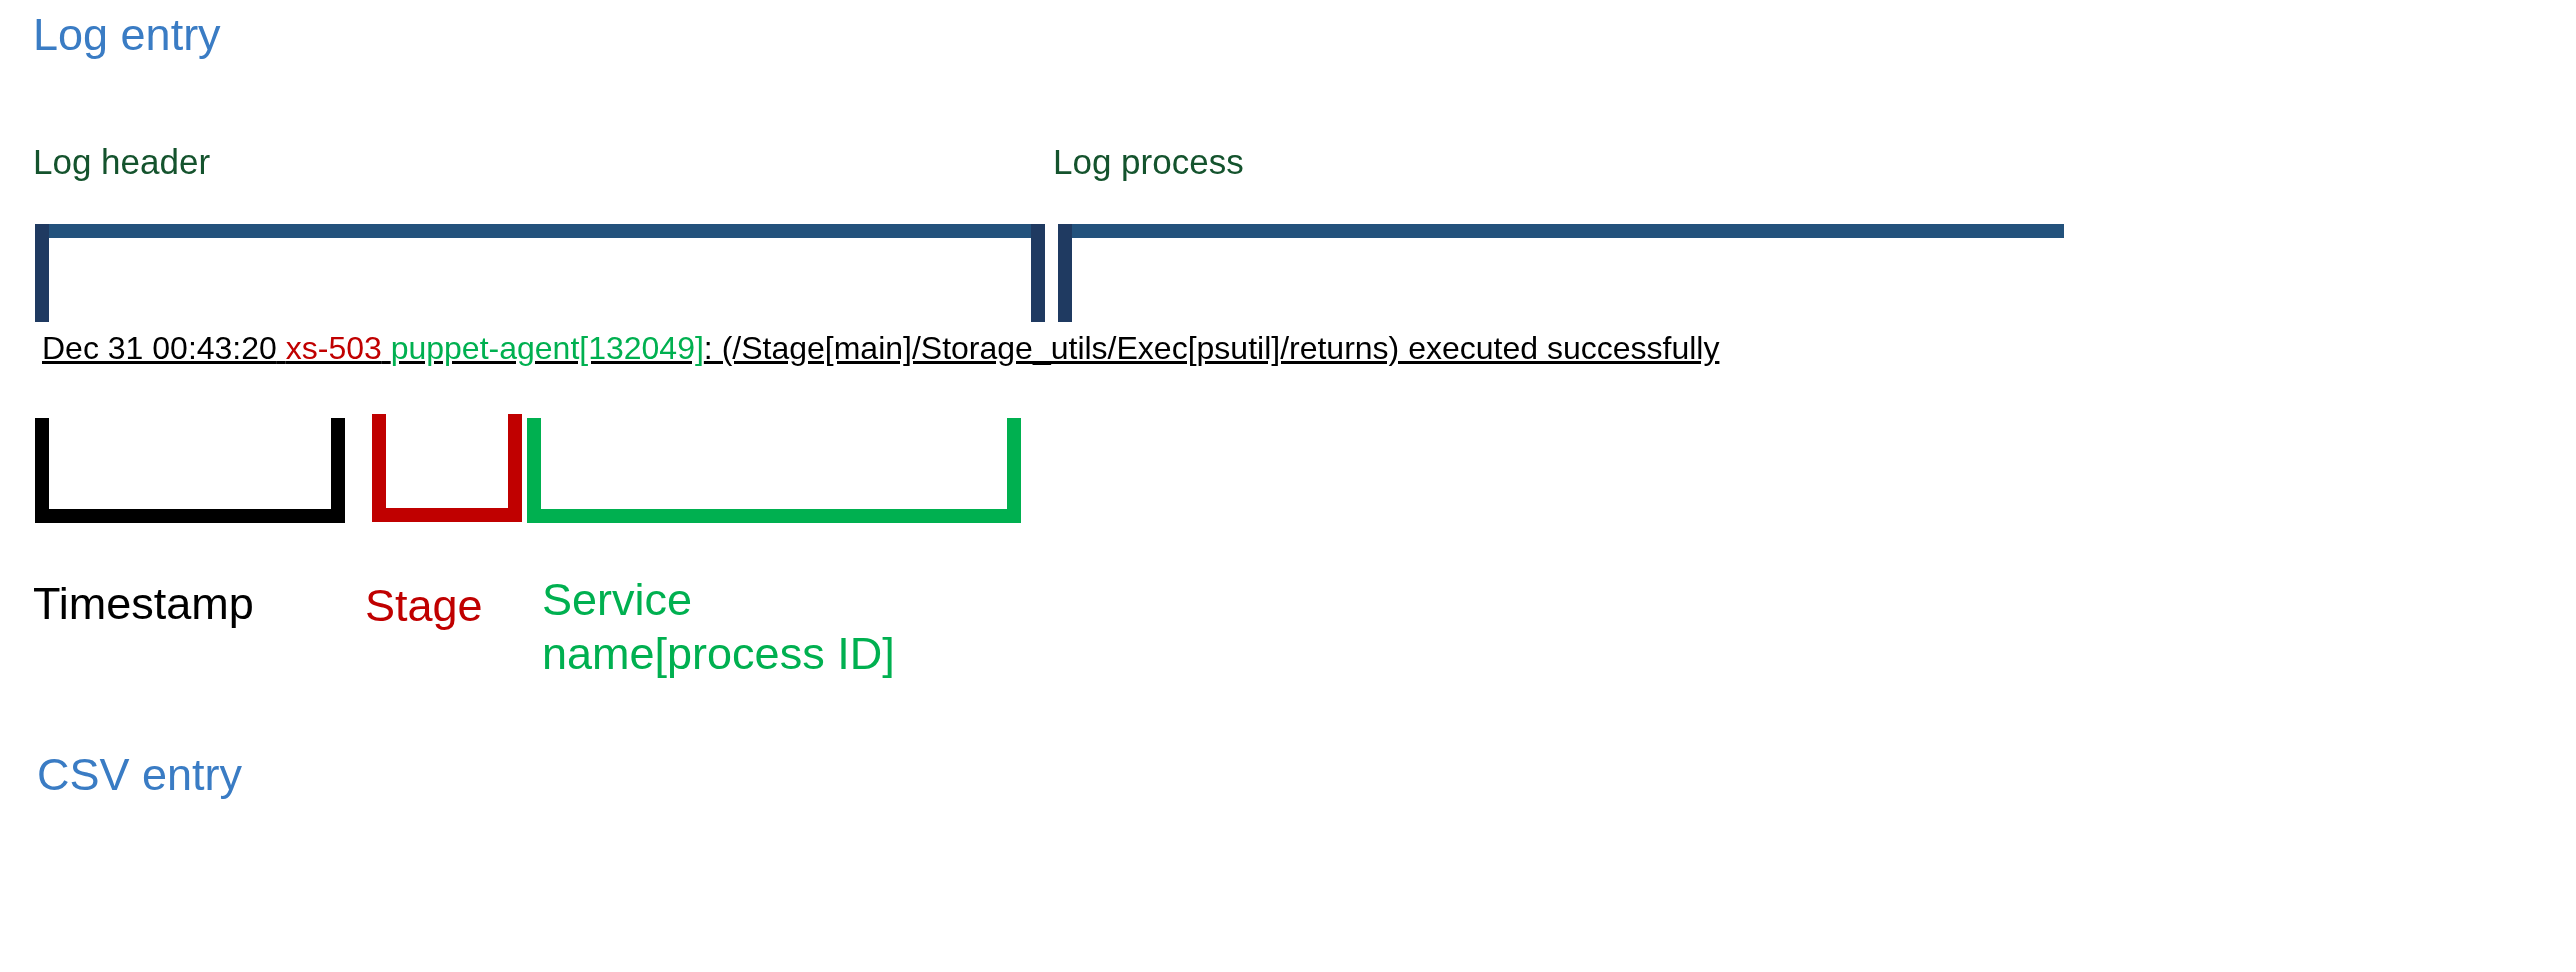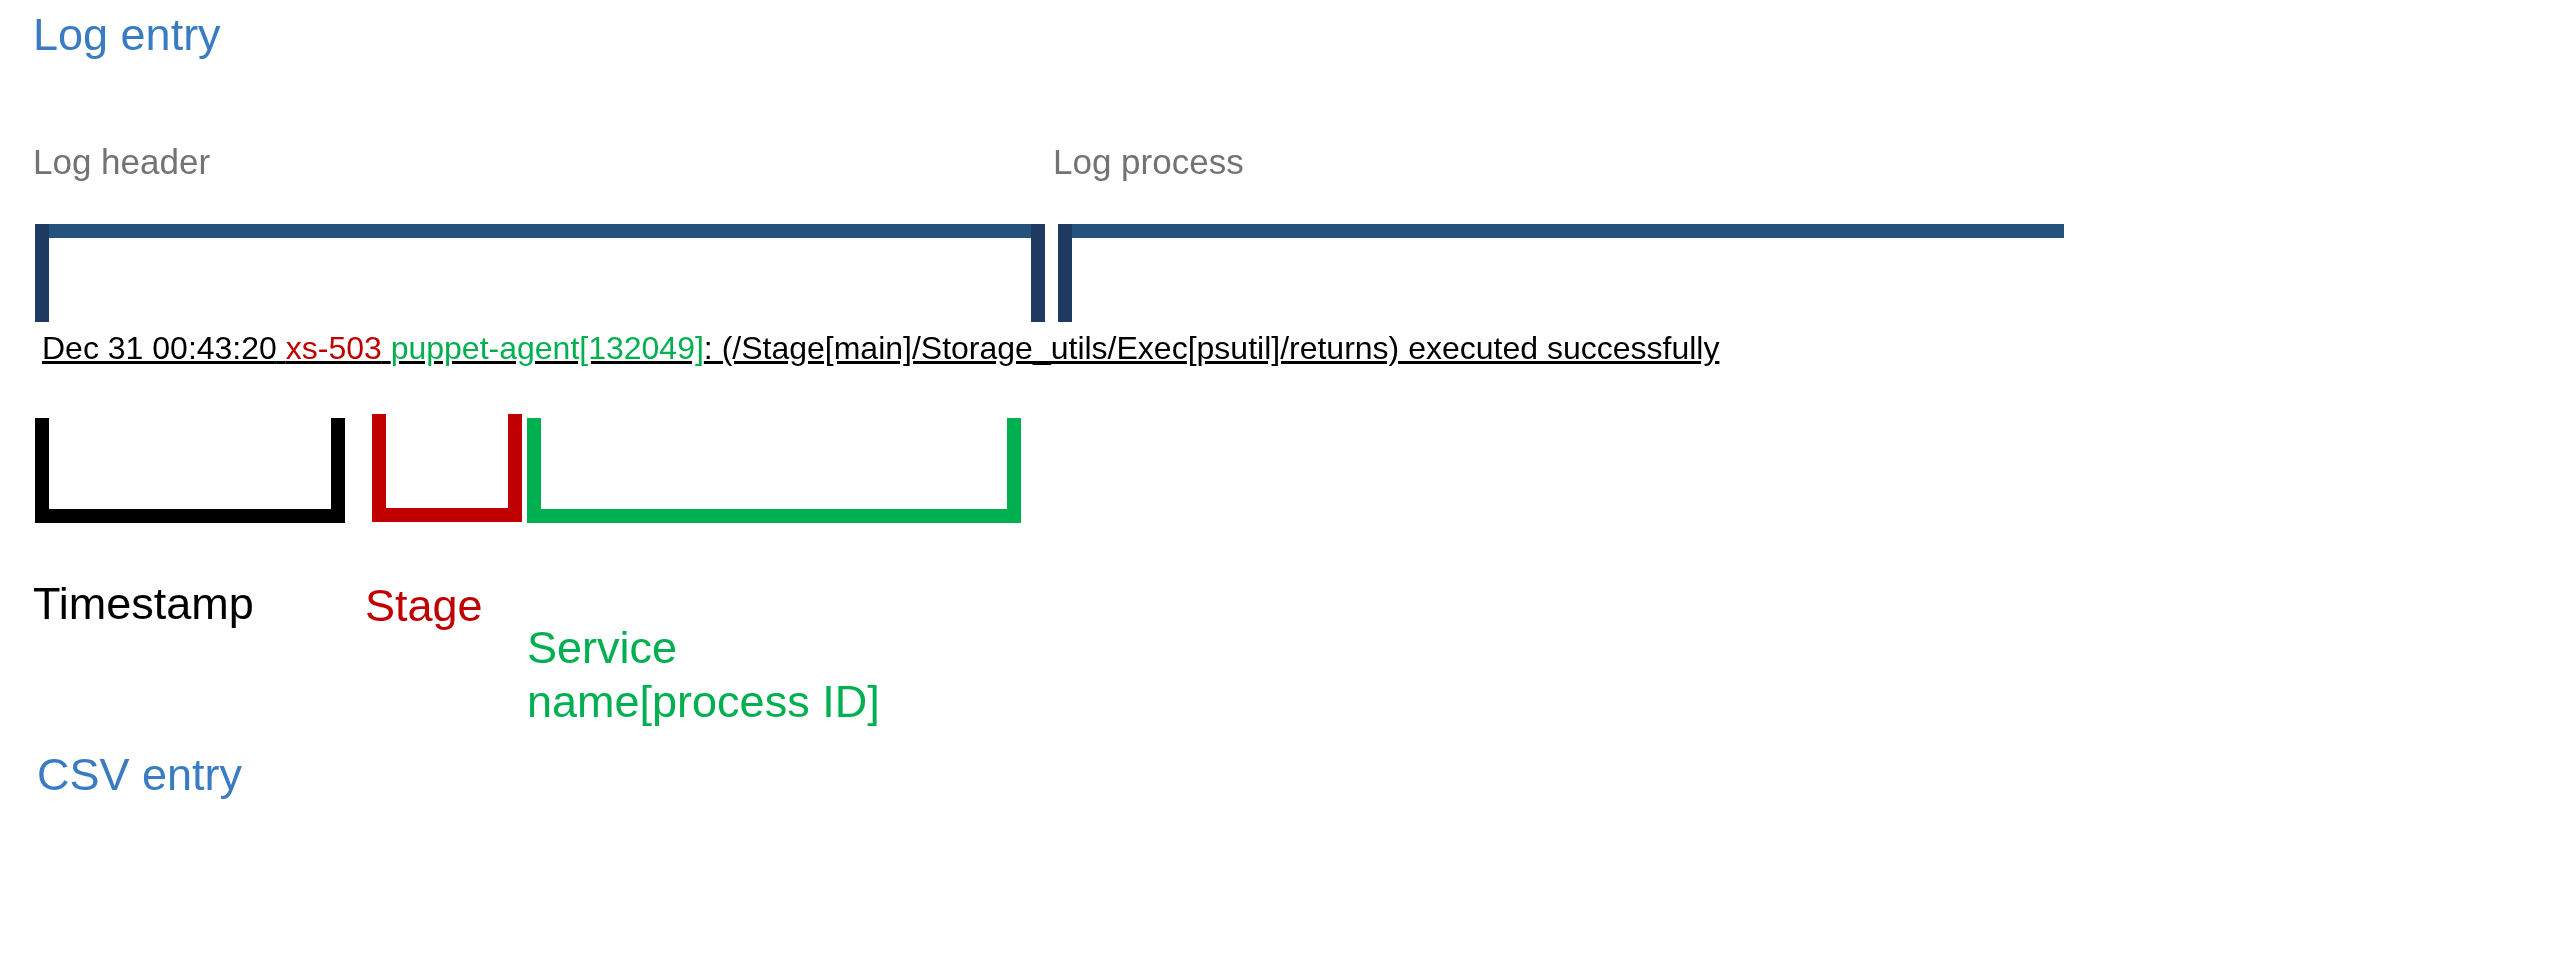--- a/index.html
+++ b/index.html
@@ -25,21 +25,21 @@
     font-size: 45px;
     font-weight: 400;
     color: #3A7CC4;
     white-space: nowrap;
     line-height: 1;
   }
   .sub-title {
     position: absolute;
     font-size: 35px;
     font-weight: 400;
-    color: #737373;
+    color: #14532d;
     white-space: nowrap;
     line-height: 1;
   }
   .logline {
     position: absolute;
     left: 42px;
     top: 332px;
     font-size: 32px;
     line-height: 1;
     white-space: nowrap;
@@ -158,20 +158,20 @@
   <div class="bracket-up bk-green" style="left:527px; top:418px; width:494px; height:105px;">
     <div class="bar"></div>
     <div class="leg l"></div>
     <div class="leg r"></div>
   </div>
 
   <div class="part-label lbl-ts" style="left:33px; top:577px;">Timestamp</div>
 
   <div class="part-label lbl-hst" style="left:365px; top:579px;">Stage</div>
 
-  <div class="part-label lbl-svc" style="left:527px; top:573px;margin-top:48px;">Service
+  <div class="part-label lbl-svc" style="left:542px; top:573px;">Service
 name[process ID]</div>
 
   <div class="section-title" style="left:37px; top:752px;">CSV entry</div>
 
 
 </div>
 
 
 </body></html>

